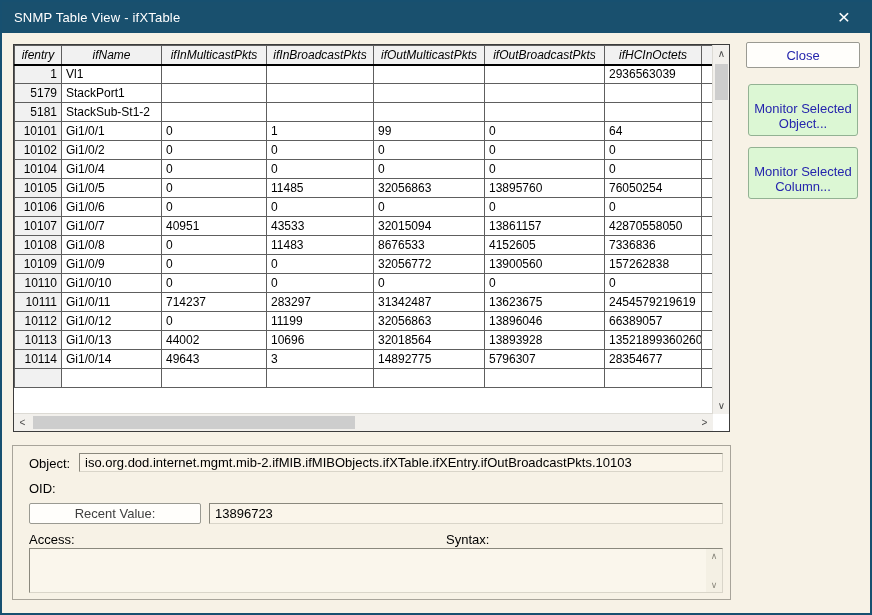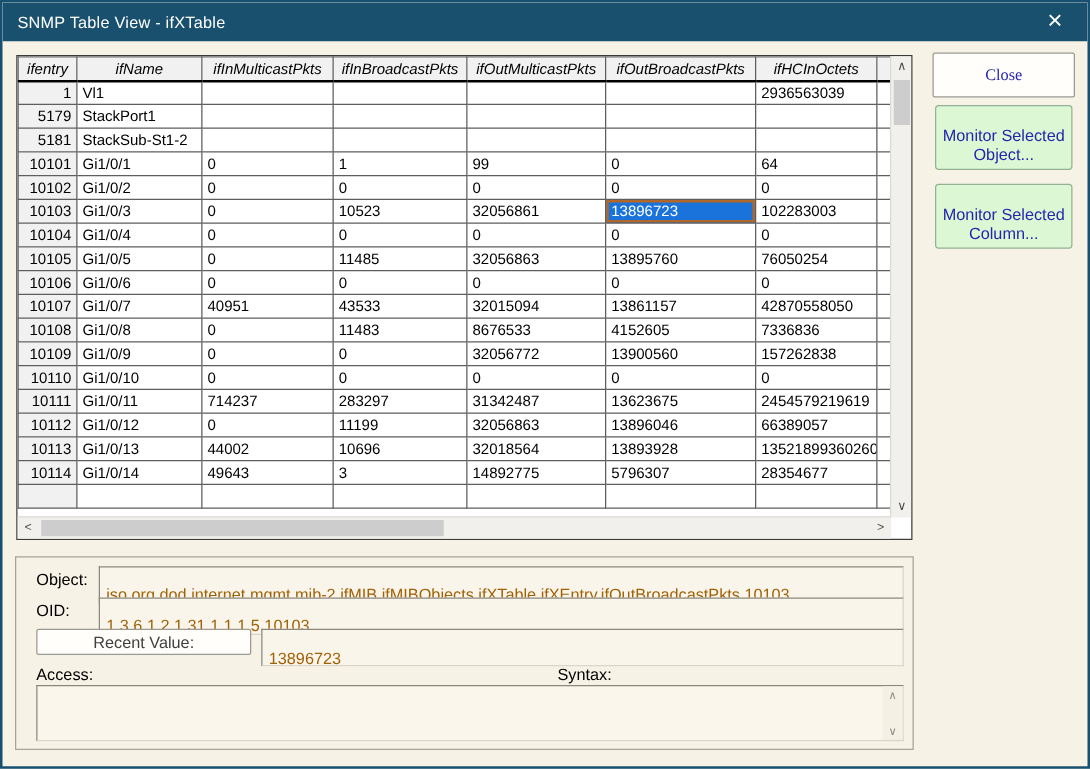--- a/index.html
+++ b/index.html
@@ -56,40 +56,40 @@
   .hscroll .right { right:0; top:0; }
   .vthumb { position:absolute; left:2px; top:19px; width:13px; height:36px; background:#cdcdcd; }
   .hthumb { position:absolute; left:19px; top:2px; width:322px; height:13px; background:#cdcdcd; }
 
   
   .btn {
     position:absolute; font-family:"Liberation Sans",sans-serif;
     color:#2525ad; font-size:13px; text-align:center; cursor:default;
   }
   .close-btn {
-    left:744px; top:40px; width:114px; height:36px;
-    background:#fffefb; border:1px solid #9a9a92; border-radius:2px;font-family:Liberation Serif, serif;
+    left:744px; top:40px; width:114px; height:26px;
+    background:#fffefb; border:1px solid #9a9a92; border-radius:2px;
   }
   .green-btn {
     background:#dcf7d4; border:1px solid #93b293; border-radius:3px;
     line-height:15px; padding:16px 2px;
   }
   .obj-btn { left:746px; top:82px;  width:110px; height:52px; }
   .col-btn { left:746px; top:145px; width:110px; height:52px; }
 
   
   .details {
     position:absolute; left:10px; top:443px; width:719px; height:155px;
     border:1px solid #a8a49a; background:#f7f2e6;
   }
   .dlabel { position:absolute; font-size:13px; color:#000; }
   .dfield {
-    position:absolute; background:#faf5ea; font-size:13px; color:#a16207;
+    position:absolute; background:#faf5ea; font-size:13px; color:#000000;
     border:1px solid; border-color:#8a887d #d9d5c9 #d9d5c9 #8a887d;
-    padding:14px 5px; white-space:nowrap; overflow:hidden; line-height:16px;
+    padding:1px 5px; white-space:nowrap; overflow:hidden; line-height:16px;
   }
   .obj-label { left:16px; top:10px; }
   .obj-field { left:66px; top:7px;  width:644px; height:19px; }
   .oid-label { left:16px; top:35px; }
   .oid-field { left:66px; top:32px; width:644px; height:19px; }
   .recent-btn {
     position:absolute; left:16px; top:57px; width:172px; height:21px;
     background:#fffefb; border:1px solid #9a9a92; border-radius:2px;
     color:#404040; font-size:13px; text-align:center; line-height:19px;
   }
@@ -186,30 +186,20 @@
             <td class="rowhead">10102</td>
             <td>Gi1/0/2</td>
             <td>0</td>
             <td>0</td>
             <td>0</td>
             <td>0</td>
             <td>0</td>
             <td></td>
           </tr>
           <tr>
-            <td class="rowhead">10103</td>
-            <td>Gi1/0/3</td>
-            <td>0</td>
-            <td>10523</td>
-            <td>32056861</td>
-            <td class="sel">13896723</td>
-            <td>102283003</td>
-            <td></td>
-          </tr>
-          <tr>
             <td class="rowhead">10104</td>
             <td>Gi1/0/4</td>
             <td>0</td>
             <td>0</td>
             <td>0</td>
             <td>0</td>
             <td>0</td>
             <td></td>
           </tr>
           <tr>
@@ -340,21 +330,20 @@
 
   <button class="btn close-btn">Close</button>
   <button class="btn green-btn obj-btn">Monitor Selected Object...</button>
   <button class="btn green-btn col-btn">Monitor Selected Column...</button>
 
   <div class="details">
     <span class="dlabel obj-label">Object:</span>
     <div class="dfield obj-field">iso.org.dod.internet.mgmt.mib-2.ifMIB.ifMIBObjects.ifXTable.ifXEntry.ifOutBroadcastPkts.10103</div>
 
     <span class="dlabel oid-label">OID:</span>
-    <div class="dfield oid-field">1.3.6.1.2.1.31.1.1.1.5.10103</div>
 
     <button class="recent-btn">Recent Value:</button>
     <div class="dfield recent-field">13896723</div>
 
     <span class="dlabel access-label">Access:</span>
     <span class="dlabel syntax-label">Syntax:</span>
 
     <div class="bigbox">
       <div class="bb-vscroll">
         <div class="bb-arrow bb-up">∧</div>

